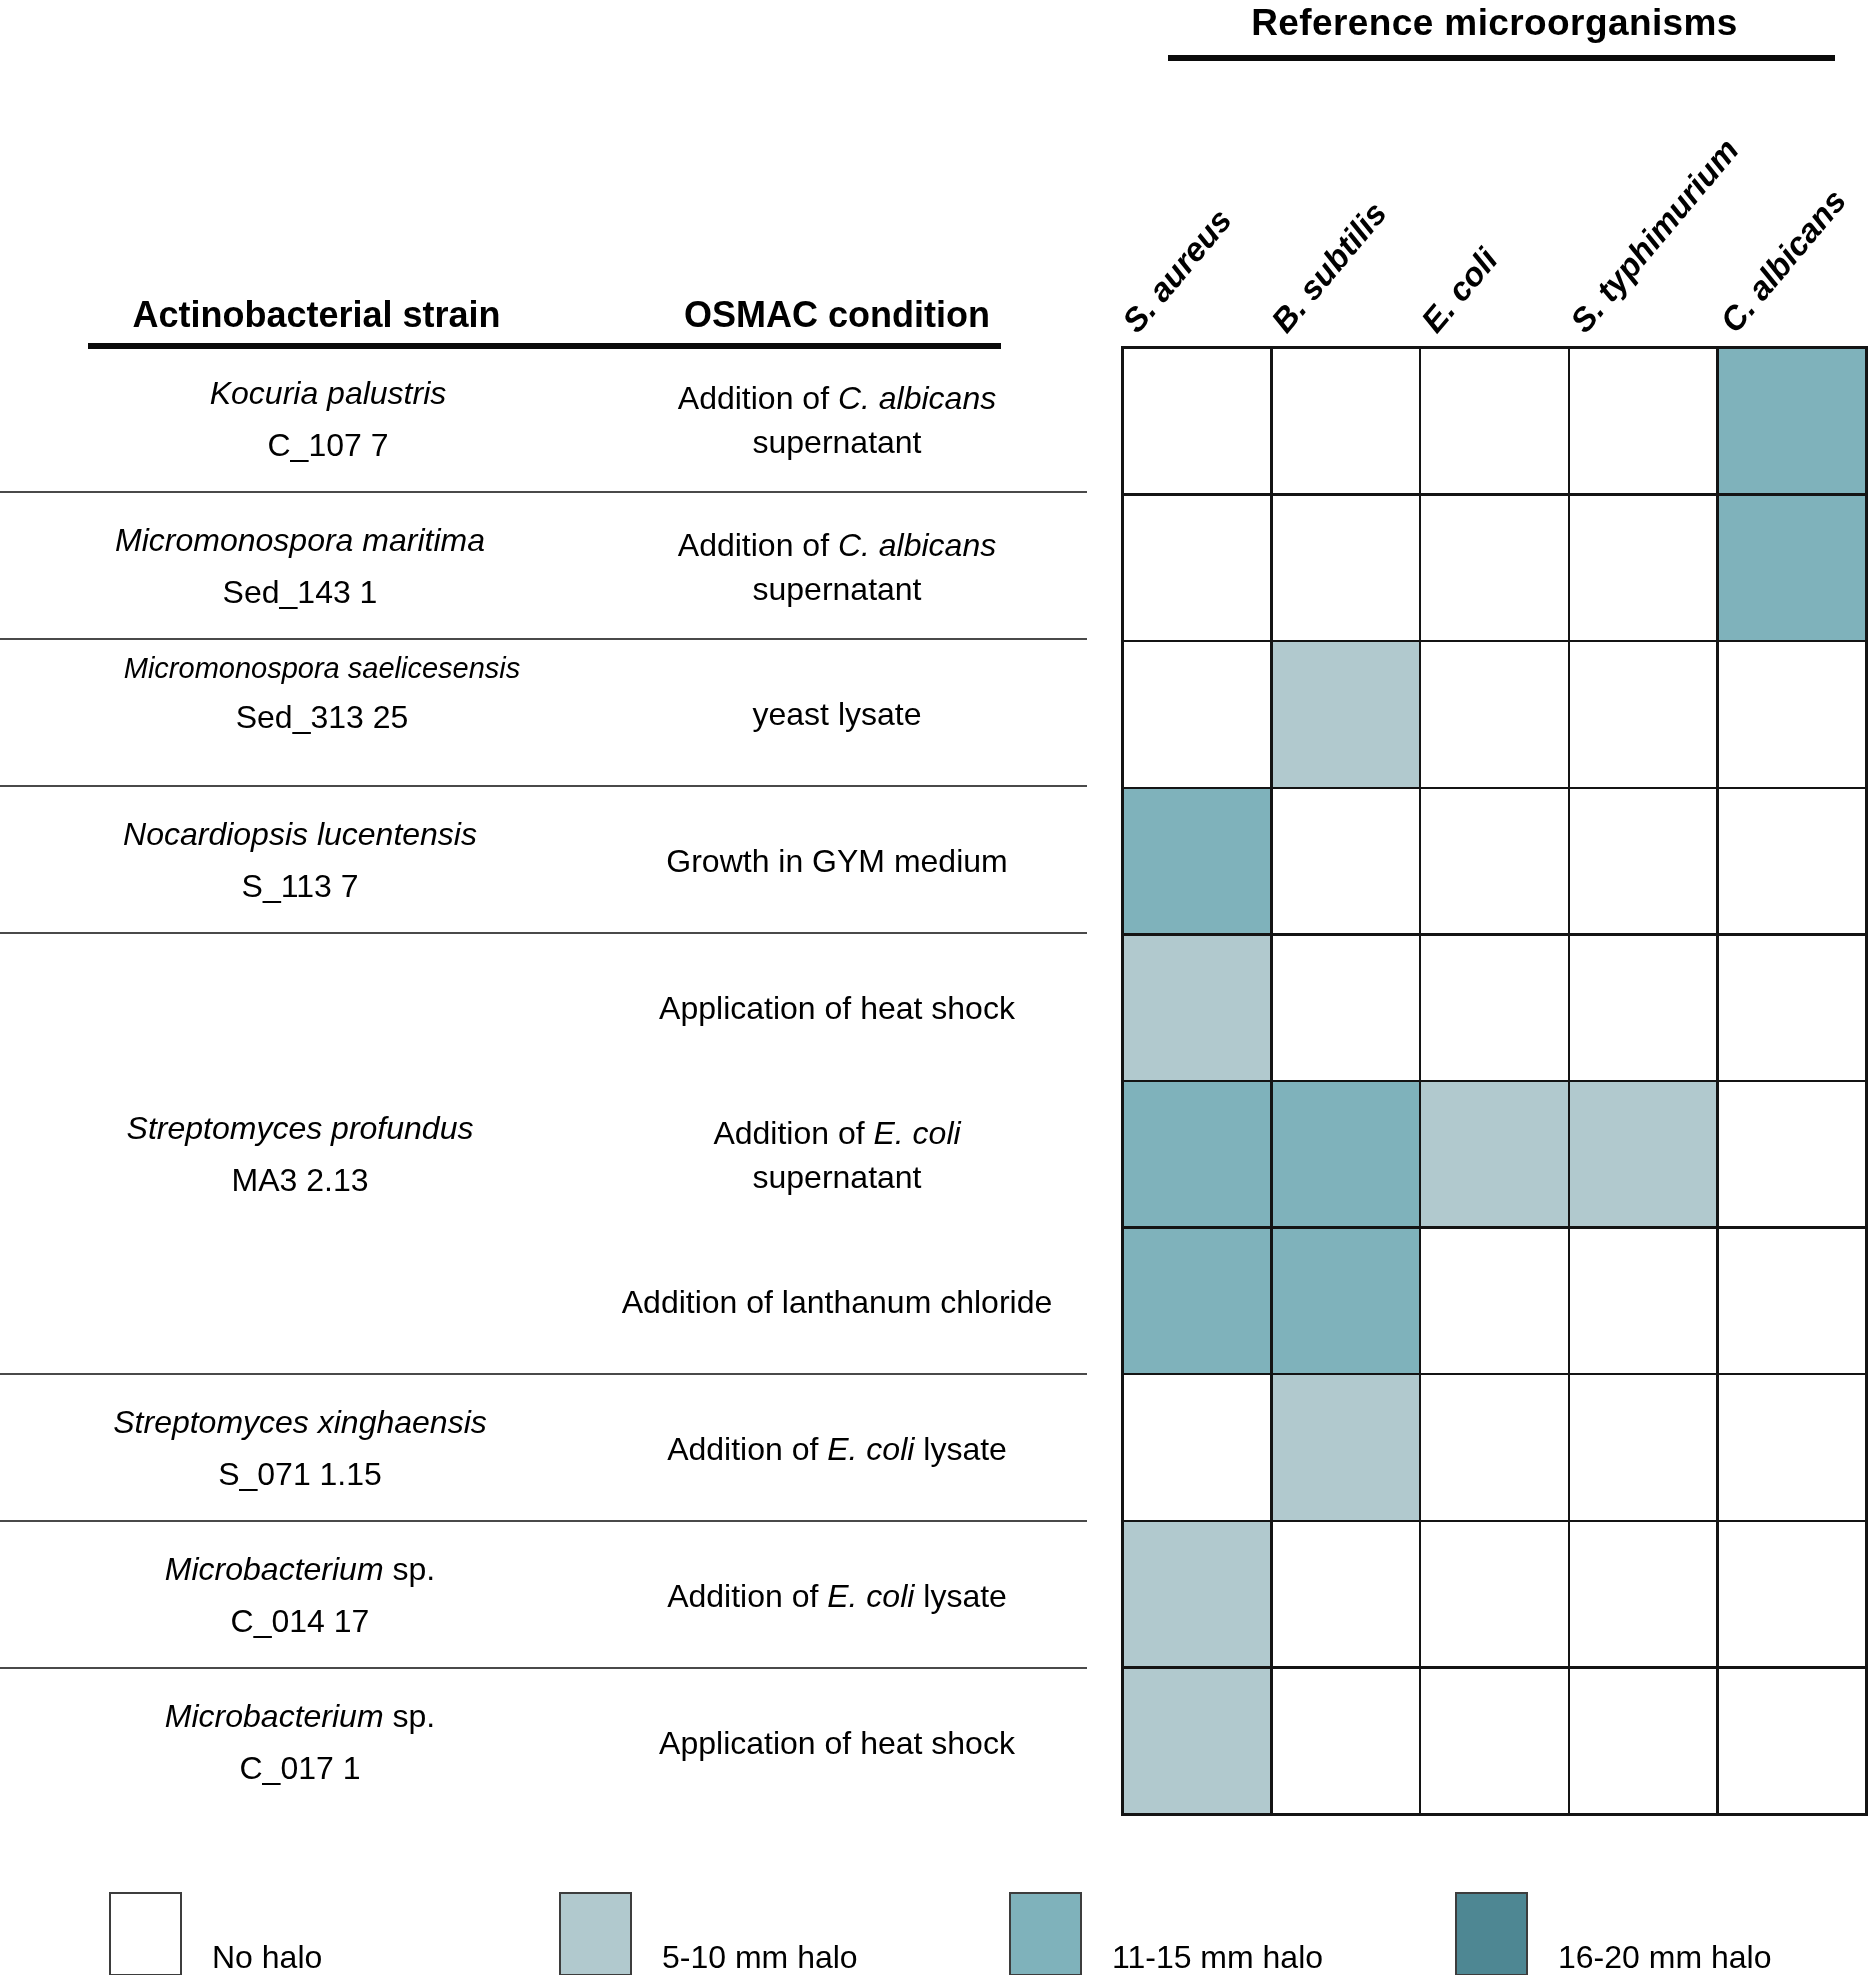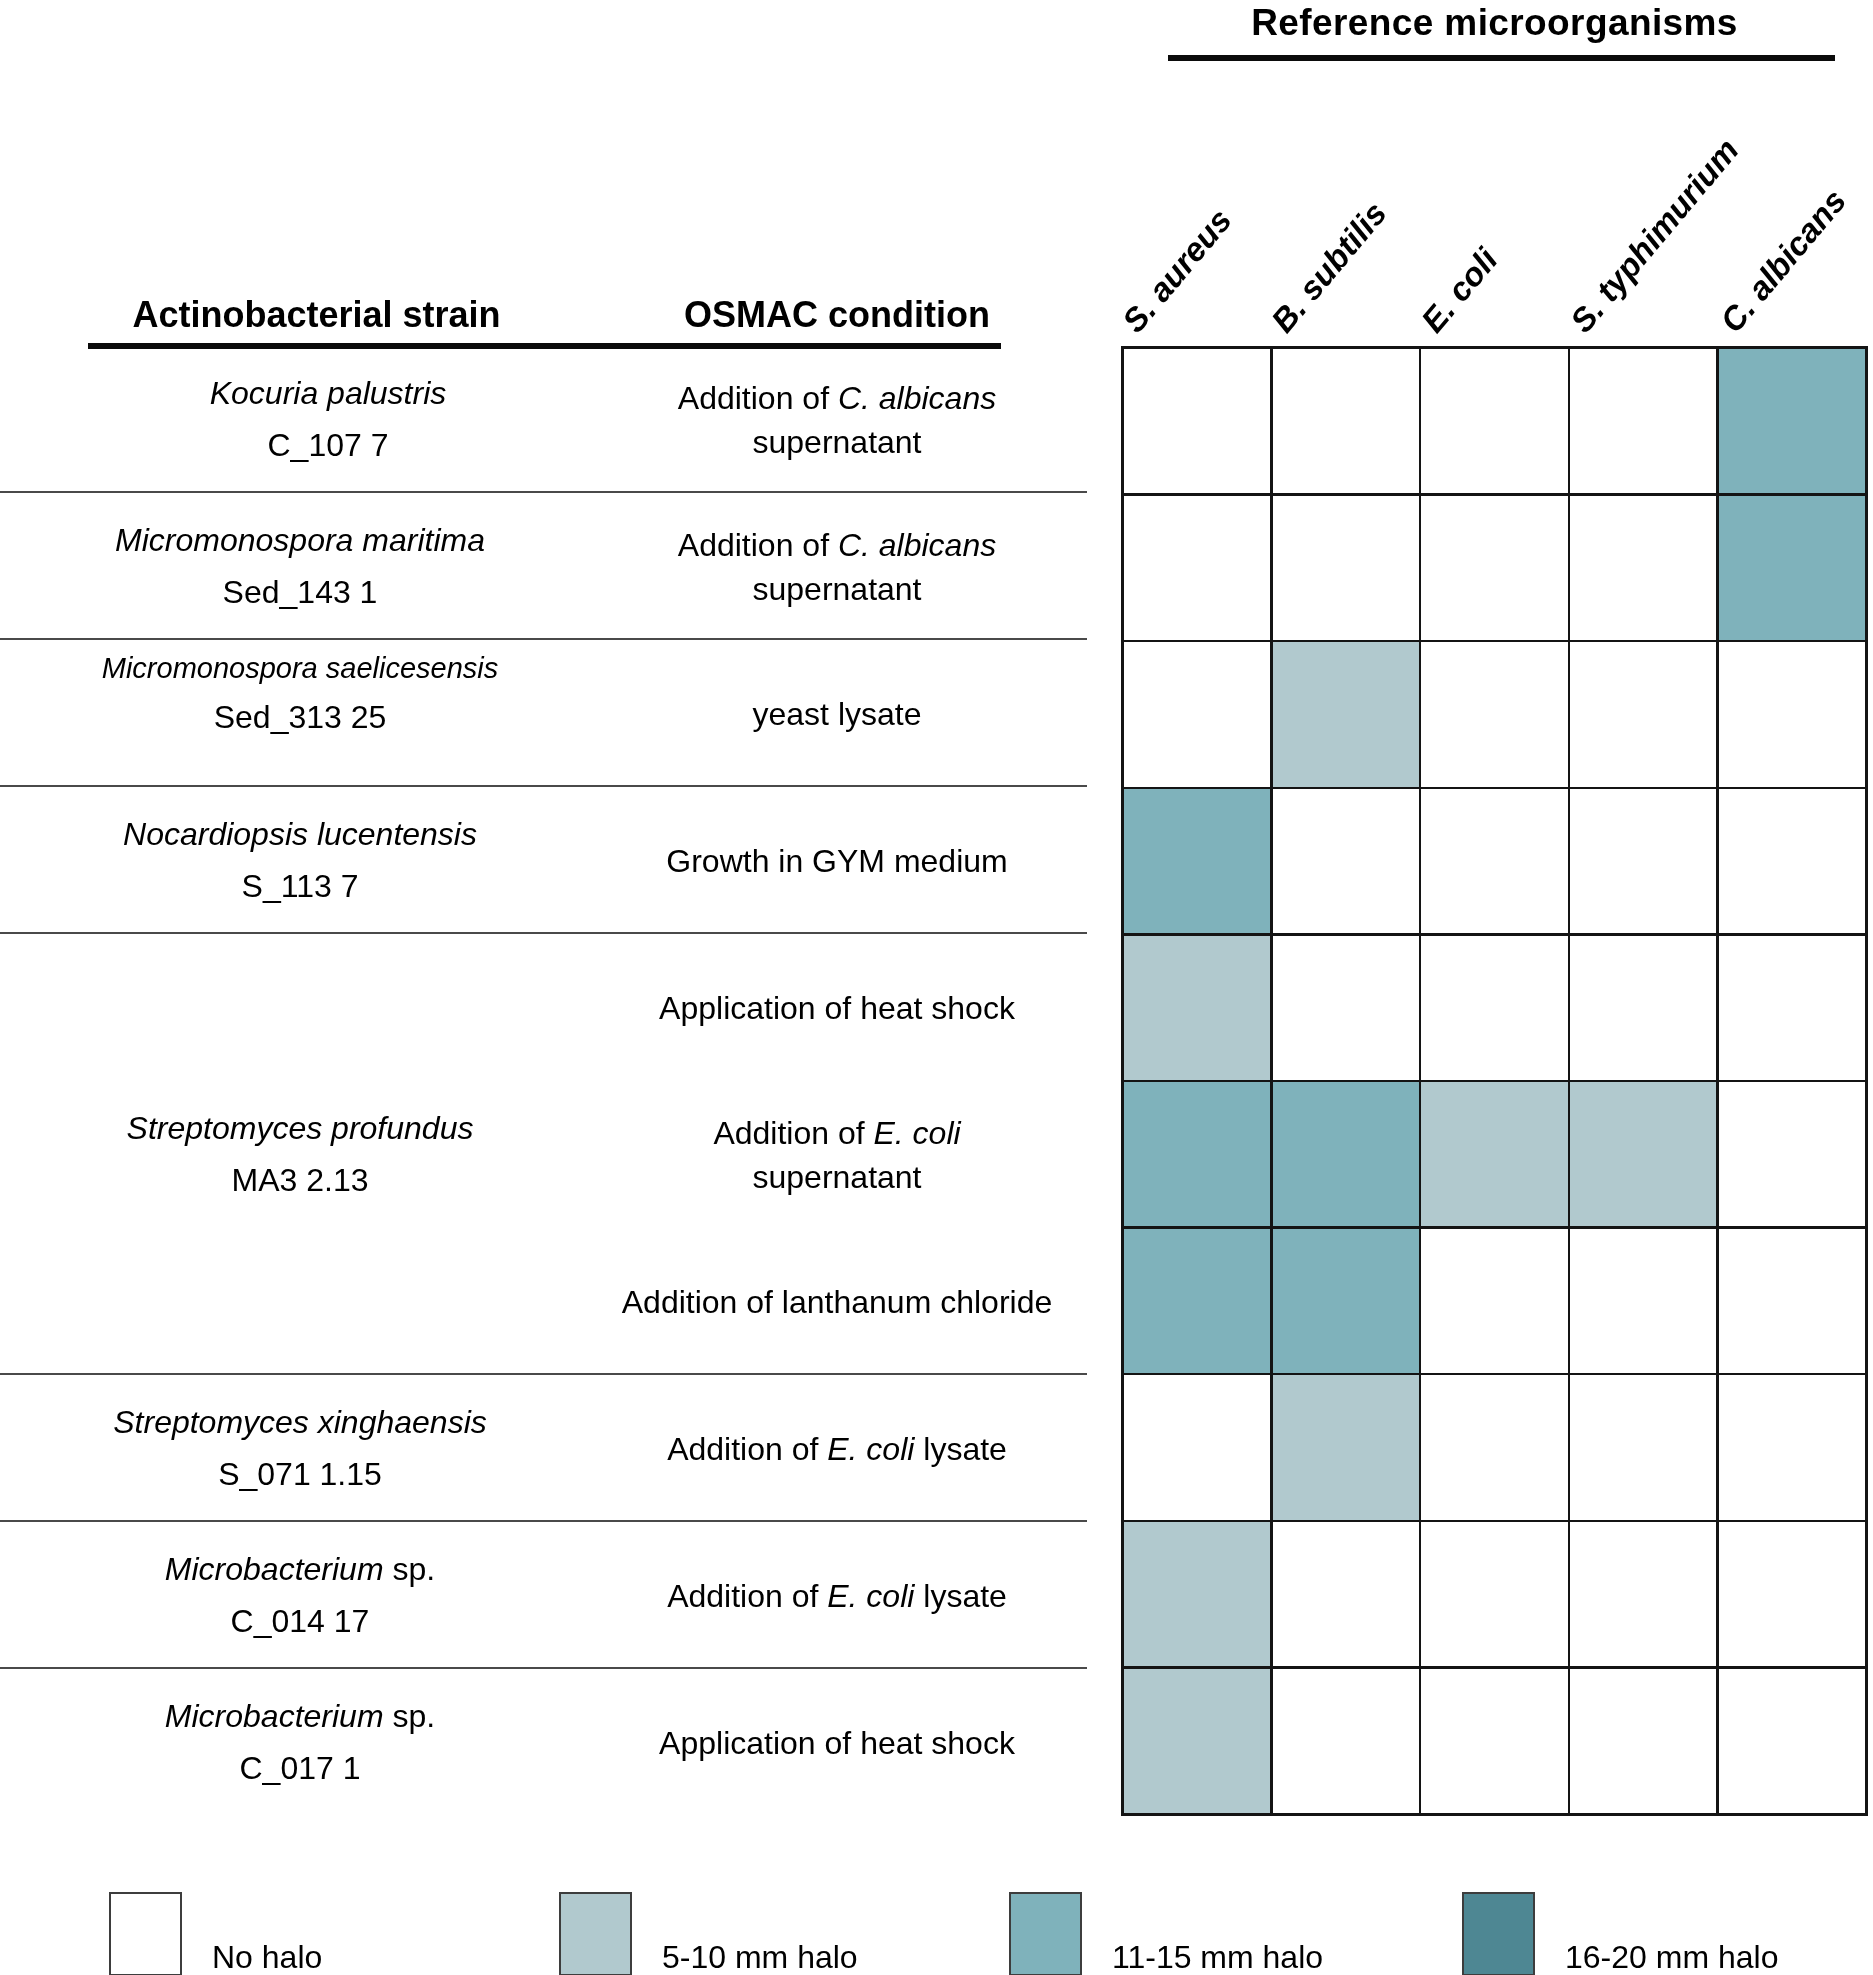--- a/index.html
+++ b/index.html
@@ -87,21 +87,21 @@
     <div class="sep" style="top: 491px;"></div>
     <div class="strain-cell" style="top: 493px; height: 147px;">
       <div class="strain-l1"><span>Micromonospora maritima</span></div>
       <div class="strain-l2">Sed_143 1</div>
     </div>
     <div class="cond-cell" style="top: 493px; height: 147px;">
       <div><span>Addition of </span><i>C. albicans</i></div>
       <div><span>supernatant</span></div>
     </div>
     <div class="sep" style="top: 638px;"></div>
-    <div class="strain-cell" style="top: 640px; height: 108px;">
+    <div class="strain-cell" style="top: 640px; height: 108px; padding-left: 22px;">
       <div class="strain-l1 compact"><span>Micromonospora saelicesensis</span></div>
       <div class="strain-l2">Sed_313 25</div>
     </div>
     <div class="cond-cell" style="top: 640px; height: 147px;">
       <div><span>yeast lysate</span></div>
     </div>
     <div class="sep" style="top: 785px;"></div>
     <div class="strain-cell" style="top: 787px; height: 147px;">
       <div class="strain-l1"><span>Nocardiopsis lucentensis</span></div>
       <div class="strain-l2">S_113 7</div>
@@ -207,18 +207,18 @@
       <span class="legend-label">No halo</span>
     </div>
     <div class="legend-item" style="left: 559px;">
       <div class="legend-swatch" style="background: rgb(177, 201, 206);"></div>
       <span class="legend-label">5-10 mm halo</span>
     </div>
     <div class="legend-item" style="left: 1009px;">
       <div class="legend-swatch" style="background: rgb(127, 178, 187);"></div>
       <span class="legend-label">11-15 mm halo</span>
     </div>
-    <div class="legend-item" style="left: 1455px; margin-left: 7px;">
+    <div class="legend-item" style="left: 1455px;">
       <div class="legend-swatch" style="background: rgb(78, 135, 147);"></div>
       <span class="legend-label">16-20 mm halo</span>
     </div>
   </div>
 
 
 </body></html>

